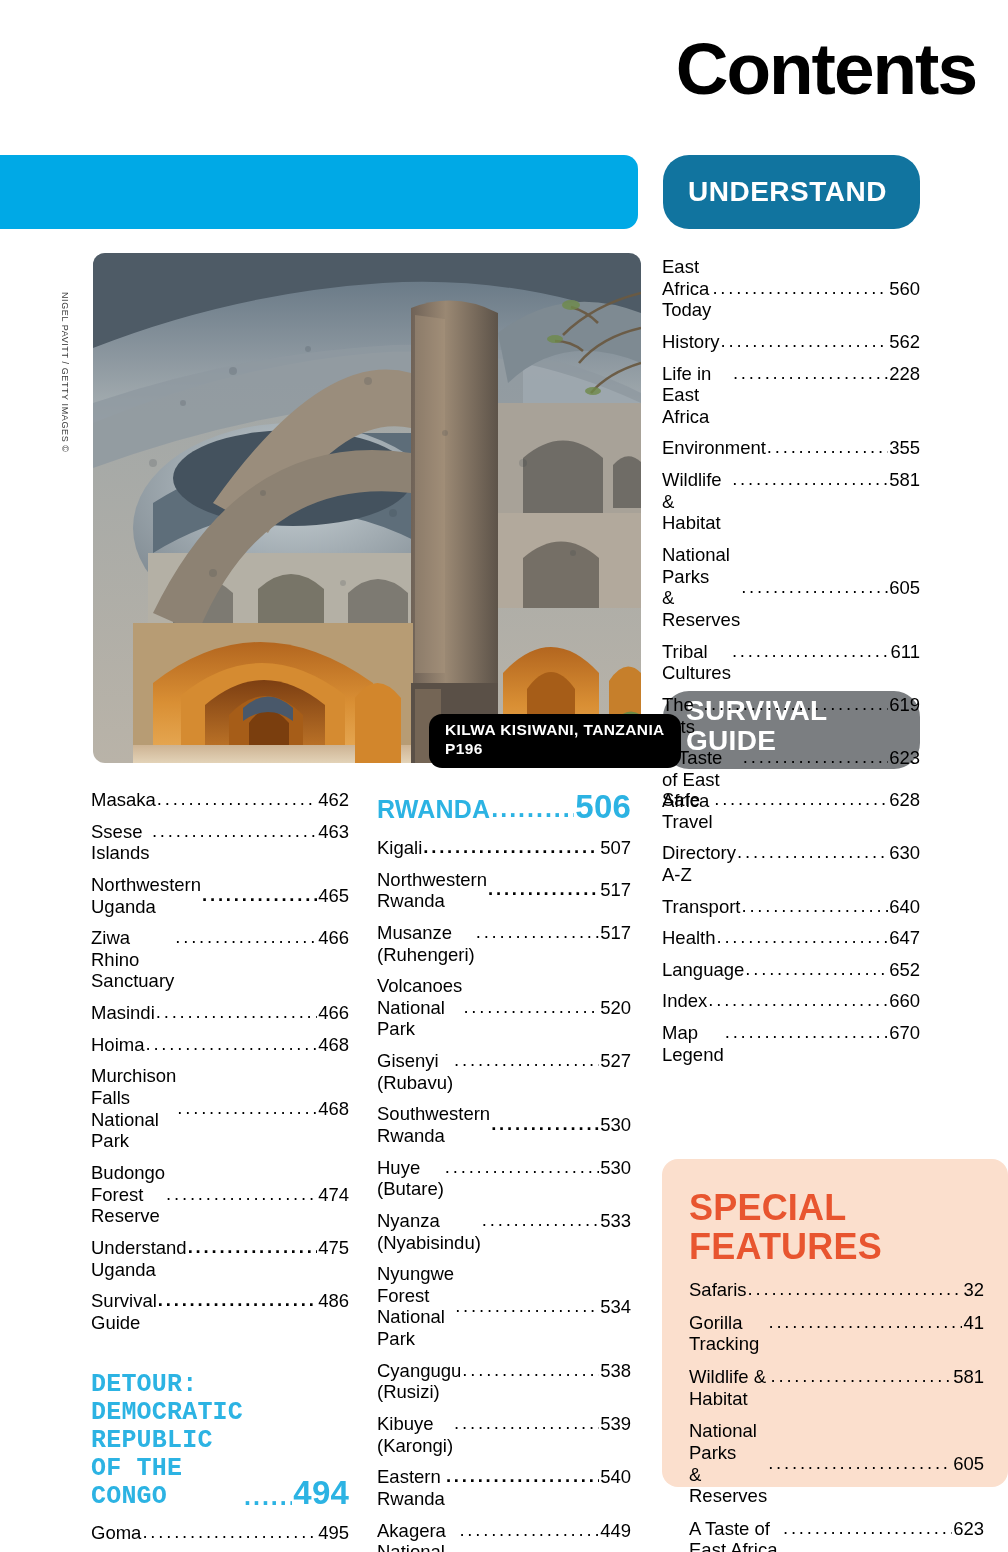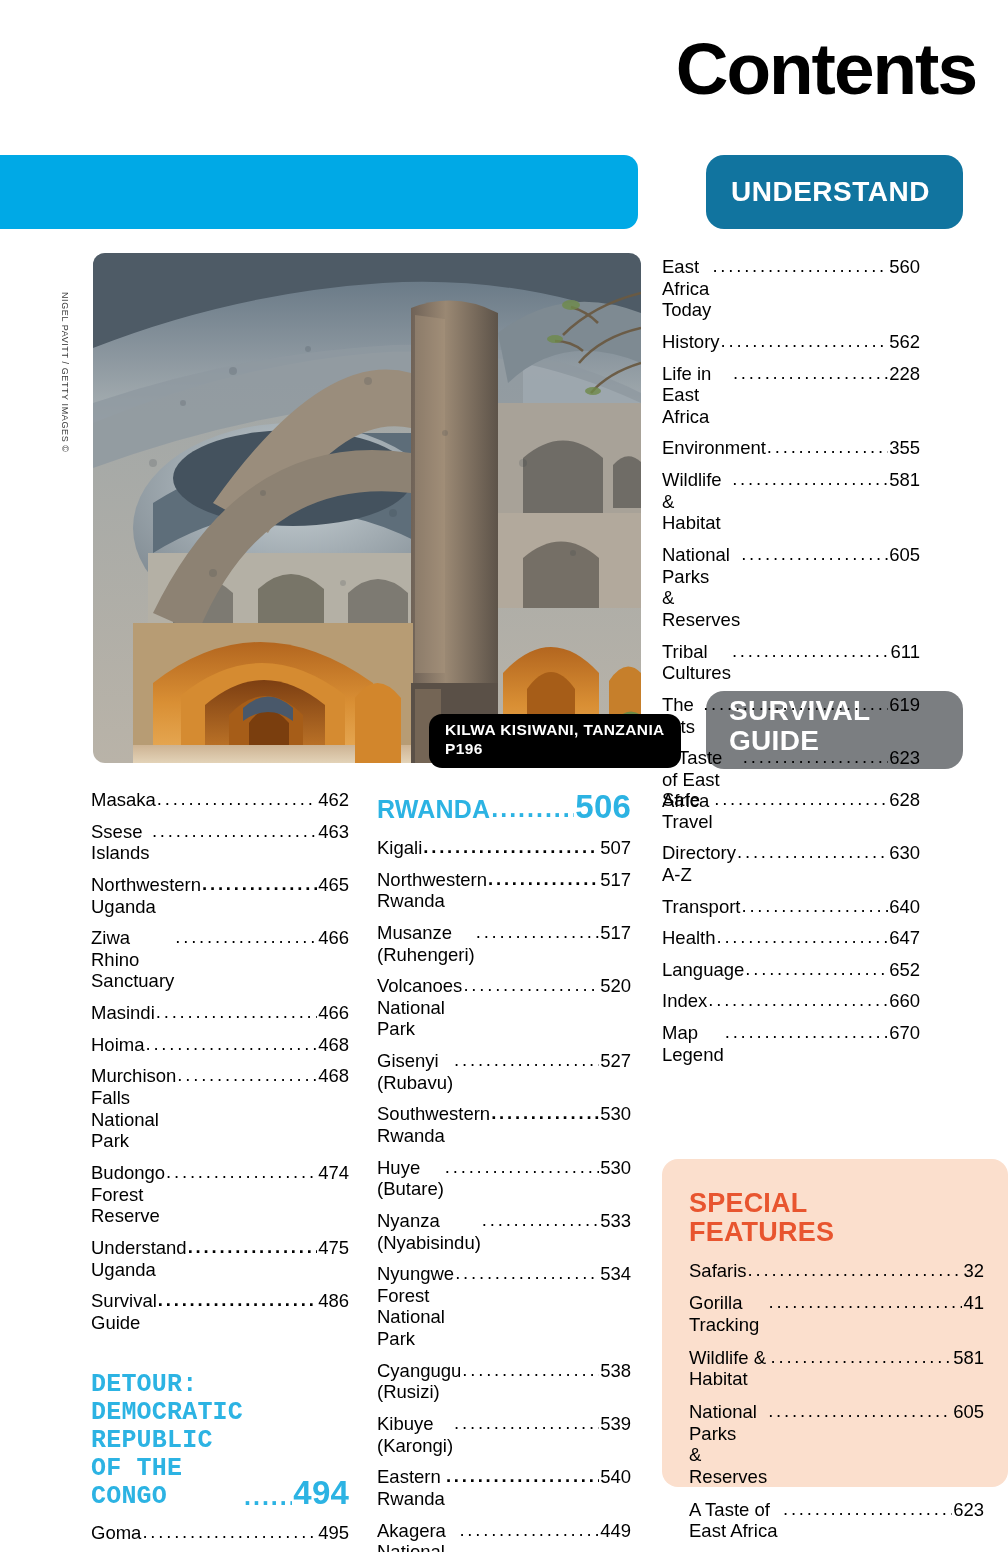--- a/index.html
+++ b/index.html
@@ -37,26 +37,25 @@
     left: -16px;
     top: 155px;
     width: 654px;
     height: 74px;
     background: #00a9e6;
     border-radius: 14px;
   }
 
   .badge {
     position: absolute;
-    border-radius: 18px;
+    border-radius: 26px;
     display: flex;
     align-items: center;
     color: #ffffff;
     font-weight: bold;
-    margin-left: 43px;
   }
 
   .badge-understand {
     left: 663px;
     top: 155px;
     width: 257px;
     height: 74px;
     background: #11749f;
     font-size: 28px;
     letter-spacing: 0.5px;
@@ -153,21 +152,21 @@
     top: -1px;
   }
 
   .toc-page {
     flex: 0 0 auto;
     white-space: nowrap;
     text-align: right;
   }
 
   
-  .toc-row.multiline { align-items: flex-start; }
+  .toc-row.multiline { align-items: center; }
   .toc-row.multiline .toc-label { line-height: 1.17; }
 
   .bold .toc-label, .bold .toc-page { font-weight: normal; }
   .bold .toc-dots { font-weight: bold; }
 
   
   .sec-head {
     display: flex;
     align-items: baseline;
     width: 100%;
@@ -189,21 +188,21 @@
     top: 1159px;
     width: 346px;
     height: 328px;
     background: #fbdfcd;
     border-radius: 16px;
     padding: 30px 24px 0 27px;
   }
   .special-title {
     color: #e8552f;
     font-weight: bold;
-    font-size: 27px;
+    font-size: 36px;
     line-height: 1.07;
     letter-spacing: 0.2px;
     margin-bottom: 13px;
     white-space: pre-line;
   }
   .special-box .toc-row { font-size: 18.5px; margin-bottom: 11px; }
   .spacer-28 { height: 28px; }
 </style>
 </head>
 <body>

